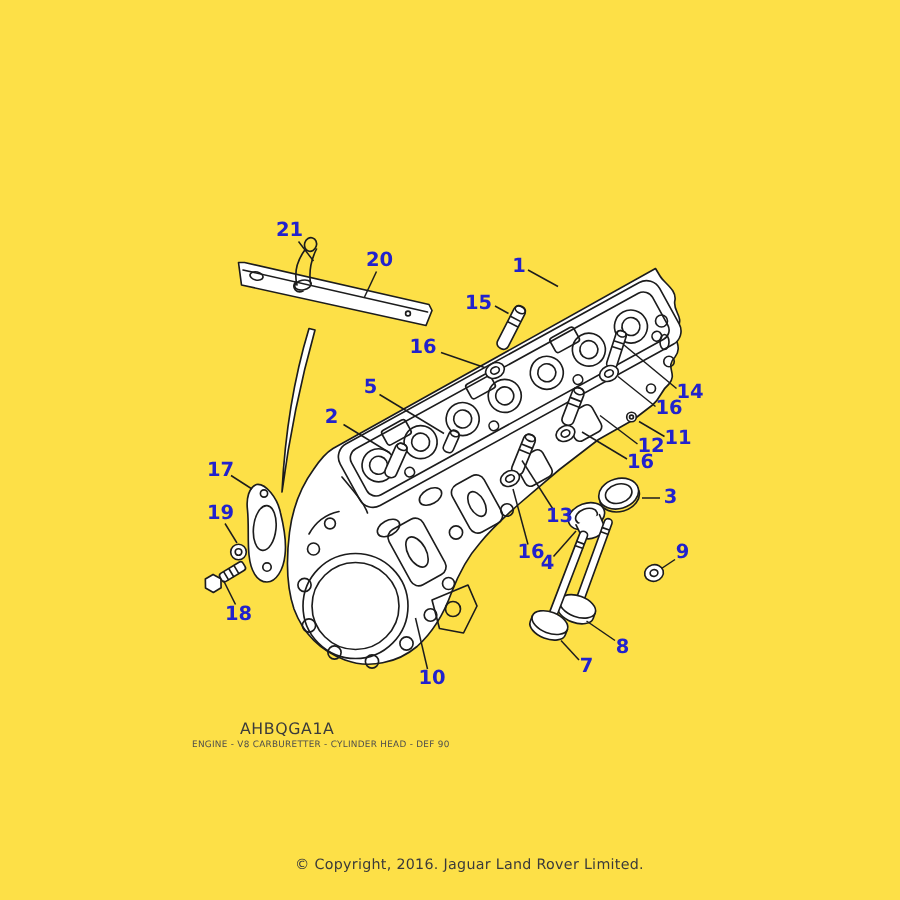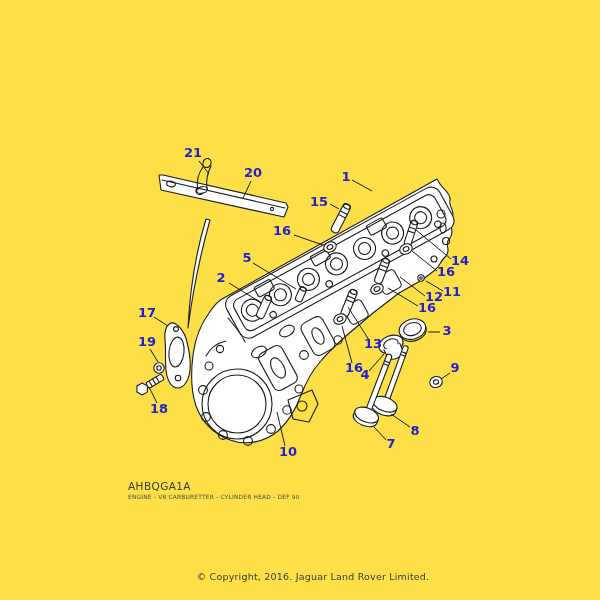--- a/index.html
+++ b/index.html
@@ -3,21 +3,21 @@
 <meta charset="utf-8">
 <style>
   html,body{margin:0;padding:0;background:#fff;}
   .stage{
     position:relative;width:600px;height:600px;background:#fde047;overflow:hidden;
     font-family:"DejaVu Sans","Liberation Sans",sans-serif;
     text-decoration:underline;
   }
   .stage svg{position:absolute;left:0;top:0;}
   .code-block{position:absolute;left:128px;top:480px;color:#3b3b3b;}
-  .code-line{font-size:10.5px;letter-spacing:.4px;color:#3b3b3b;}
+  .code-line{font-size:10.5px;letter-spacing:.4px;color:#3b3b3b;margin-left:32px;}
   .subtitle-line{font-size:5.9px;letter-spacing:.2px;color:#4c4c4c;margin-top:2px;white-space:nowrap;}
   .copyright{
     position:absolute;left:0;right:0;top:571px;text-align:center;
     font-size:9.5px;color:#3a3a3a;transform:translateX(13px);letter-spacing:.2px;
   }
   .callout-text{font-weight:bold;font-size:13px;}
 </style>
 </head>
 <body>
 

